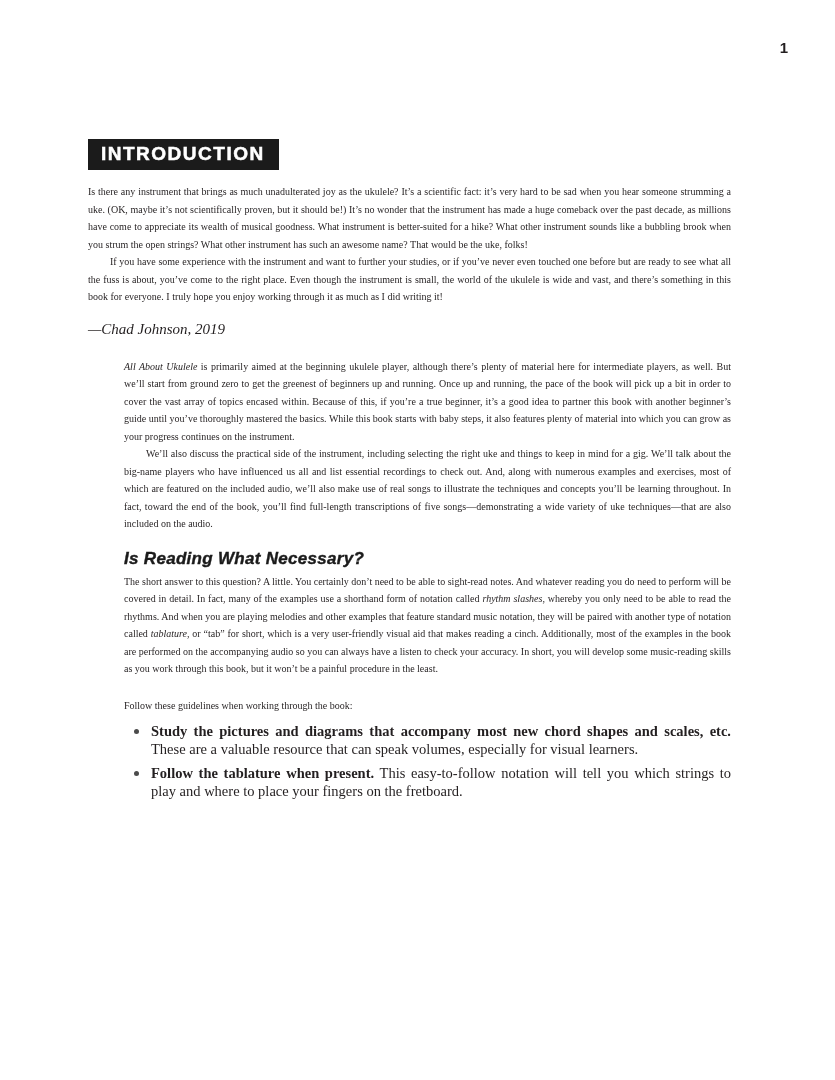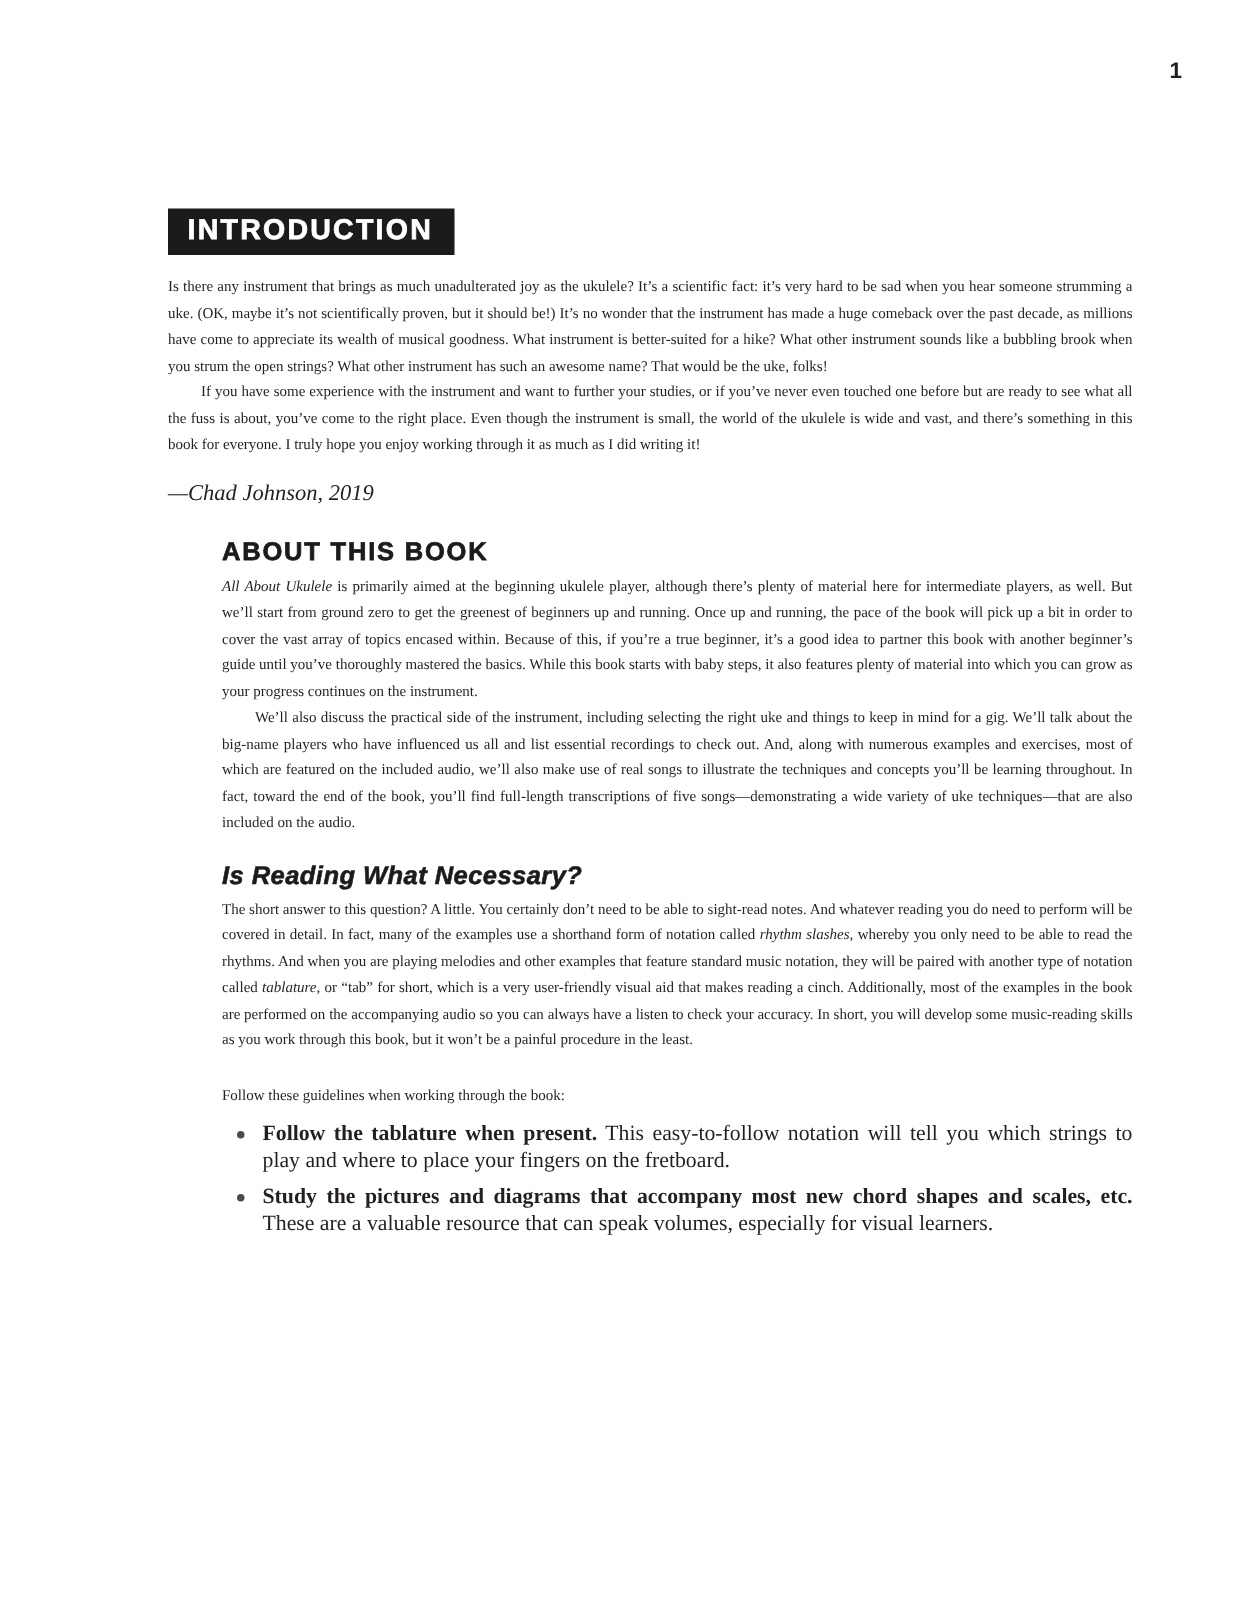--- a/index.html
+++ b/index.html
@@ -13,21 +13,21 @@
   .page-number {
     position: absolute;
     top: 39px; right: 47px;
     font-family: "Liberation Sans", sans-serif;
     font-weight: bold;
     font-size: 15px;
     color: var(--text, #231f20);
   }
   .content {
     position: absolute;
-    left: 112px; top: 139px;
+    left: 88px; top: 139px;
     width: 643px;
     color: var(--text, #231f20);
   }
   .intro-box {
     display: inline-block;
     background: var(--heading-bg, #1b1b1b);
     color: var(--heading-fg, #ffffff);
     font-family: "Liberation Sans", sans-serif;
     font-weight: bold;
     font-size: 19px;
@@ -112,36 +112,35 @@
     <span>INTRODUCTION</span>
   </div>
 
   <p class="body-text first-para">Is there any instrument that brings as much unadulterated joy as the ukulele? It’s a scientific fact: it’s very hard to be sad when you hear someone strumming a uke. (OK, maybe it’s not scientifically proven, but it should be!) It’s no wonder that the instrument has made a huge comeback over the past decade, as millions have come to appreciate its wealth of musical goodness. What instrument is better-suited for a hike? What other instrument sounds like a bubbling brook when you strum the open strings? What other instrument has such an awesome name? That would be the uke, folks!</p>
   <p class="body-text indent">If you have some experience with the instrument and want to further your studies, or if you’ve never even touched one before but are ready to see what all the fuss is about, you’ve come to the right place. Even though the instrument is small, the world of the ukulele is wide and vast, and there’s something in this book for everyone. I truly hope you enjoy working through it as much as I did writing it!</p>
 
   <p class="signature">—Chad Johnson, 2019</p>
 
   <div class="section">
 
-    <h2 class="section-heading">ABOUT THIS BOOK</h2>
 
     <p class="body-text"><span class="seg-i">All About Ukulele</span><span> is primarily aimed at the beginning ukulele player, although there’s plenty of material here for intermediate players, as well. But we’ll start from ground zero to get the greenest of beginners up and running. Once up and running, the pace of the book will pick up a bit in order to cover the vast array of topics encased within. Because of this, if you’re a true beginner, it’s a good idea to partner this book with another beginner’s guide until you’ve thoroughly mastered the basics. While this book starts with baby steps, it also features plenty of material into which you can grow as your progress continues on the instrument.</span></p>
     <p class="body-text indent">We’ll also discuss the practical side of the instrument, including selecting the right uke and things to keep in mind for a gig. We’ll talk about the big-name players who have influenced us all and list essential recordings to check out. And, along with numerous examples and exercises, most of which are featured on the included audio, we’ll also make use of real songs to illustrate the techniques and concepts you’ll be learning throughout. In fact, toward the end of the book, you’ll find full-length transcriptions of five songs—demonstrating a wide variety of uke techniques—that are also included on the audio.</p>
 
     <h3 class="sub-heading">Is Reading What Necessary?</h3>
 
     <p class="body-text"><span>The short answer to this question? A little. You certainly don’t need to be able to sight-read notes. And whatever reading you do need to perform will be covered in detail. In fact, many of the examples use a shorthand form of notation called </span><span class="seg-i">rhythm slashes</span><span>, whereby you only need to be able to read the rhythms. And when you are playing melodies and other examples that feature standard music notation, they will be paired with another type of notation called </span><span class="seg-i">tablature</span><span>, or “tab” for short, which is a very user-friendly visual aid that makes reading a cinch. Additionally, most of the examples in the book are performed on the accompanying audio so you can always have a listen to check your accuracy. In short, you will develop some music-reading skills as you work through this book, but it won’t be a painful procedure in the least.</span></p>
 
     <p class="body-text guidelines-lead">Follow these guidelines when working through the book:</p>
 
     <ul class="guidelines-list">
       <li>
         <span class="bullet-dot"></span>
-        <p class="li-text"><span class="seg-b">Follow the tablature when present.</span><span> This easy-to-follow notation will tell you which strings to play and where to place your fingers on the fretboard.</span></p>
+        <p class="li-text"><span class="seg-b">Study the pictures and diagrams that accompany most new chord shapes and scales, etc.</span><span> These are a valuable resource that can speak volumes, especially for visual learners.</span></p>
       </li>
       <li>
         <span class="bullet-dot"></span>
-        <p class="li-text"><span class="seg-b">Study the pictures and diagrams that accompany most new chord shapes and scales, etc.</span><span> These are a valuable resource that can speak volumes, especially for visual learners.</span></p>
+        <p class="li-text"><span class="seg-b">Follow the tablature when present.</span><span> This easy-to-follow notation will tell you which strings to play and where to place your fingers on the fretboard.</span></p>
       </li>
     </ul>
 
   </div>
 </div>
 
 </body></html>

